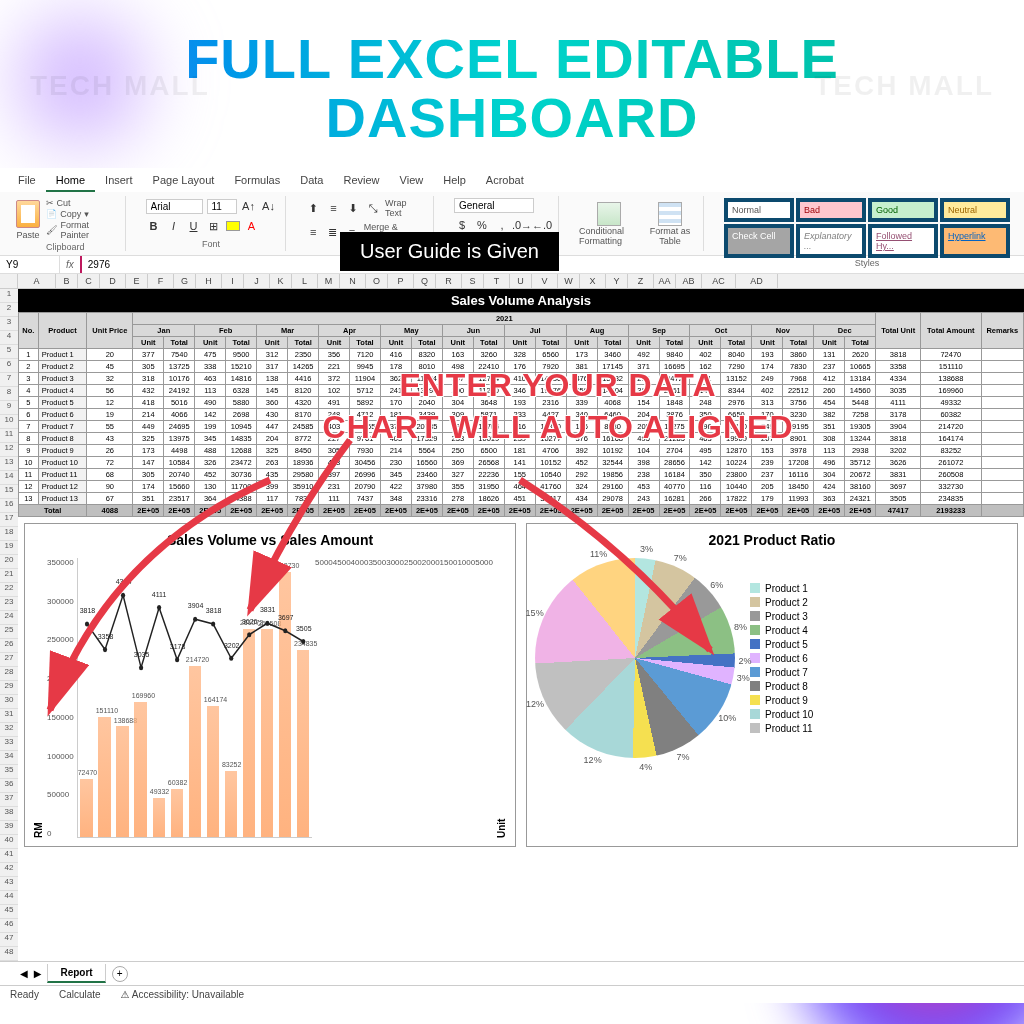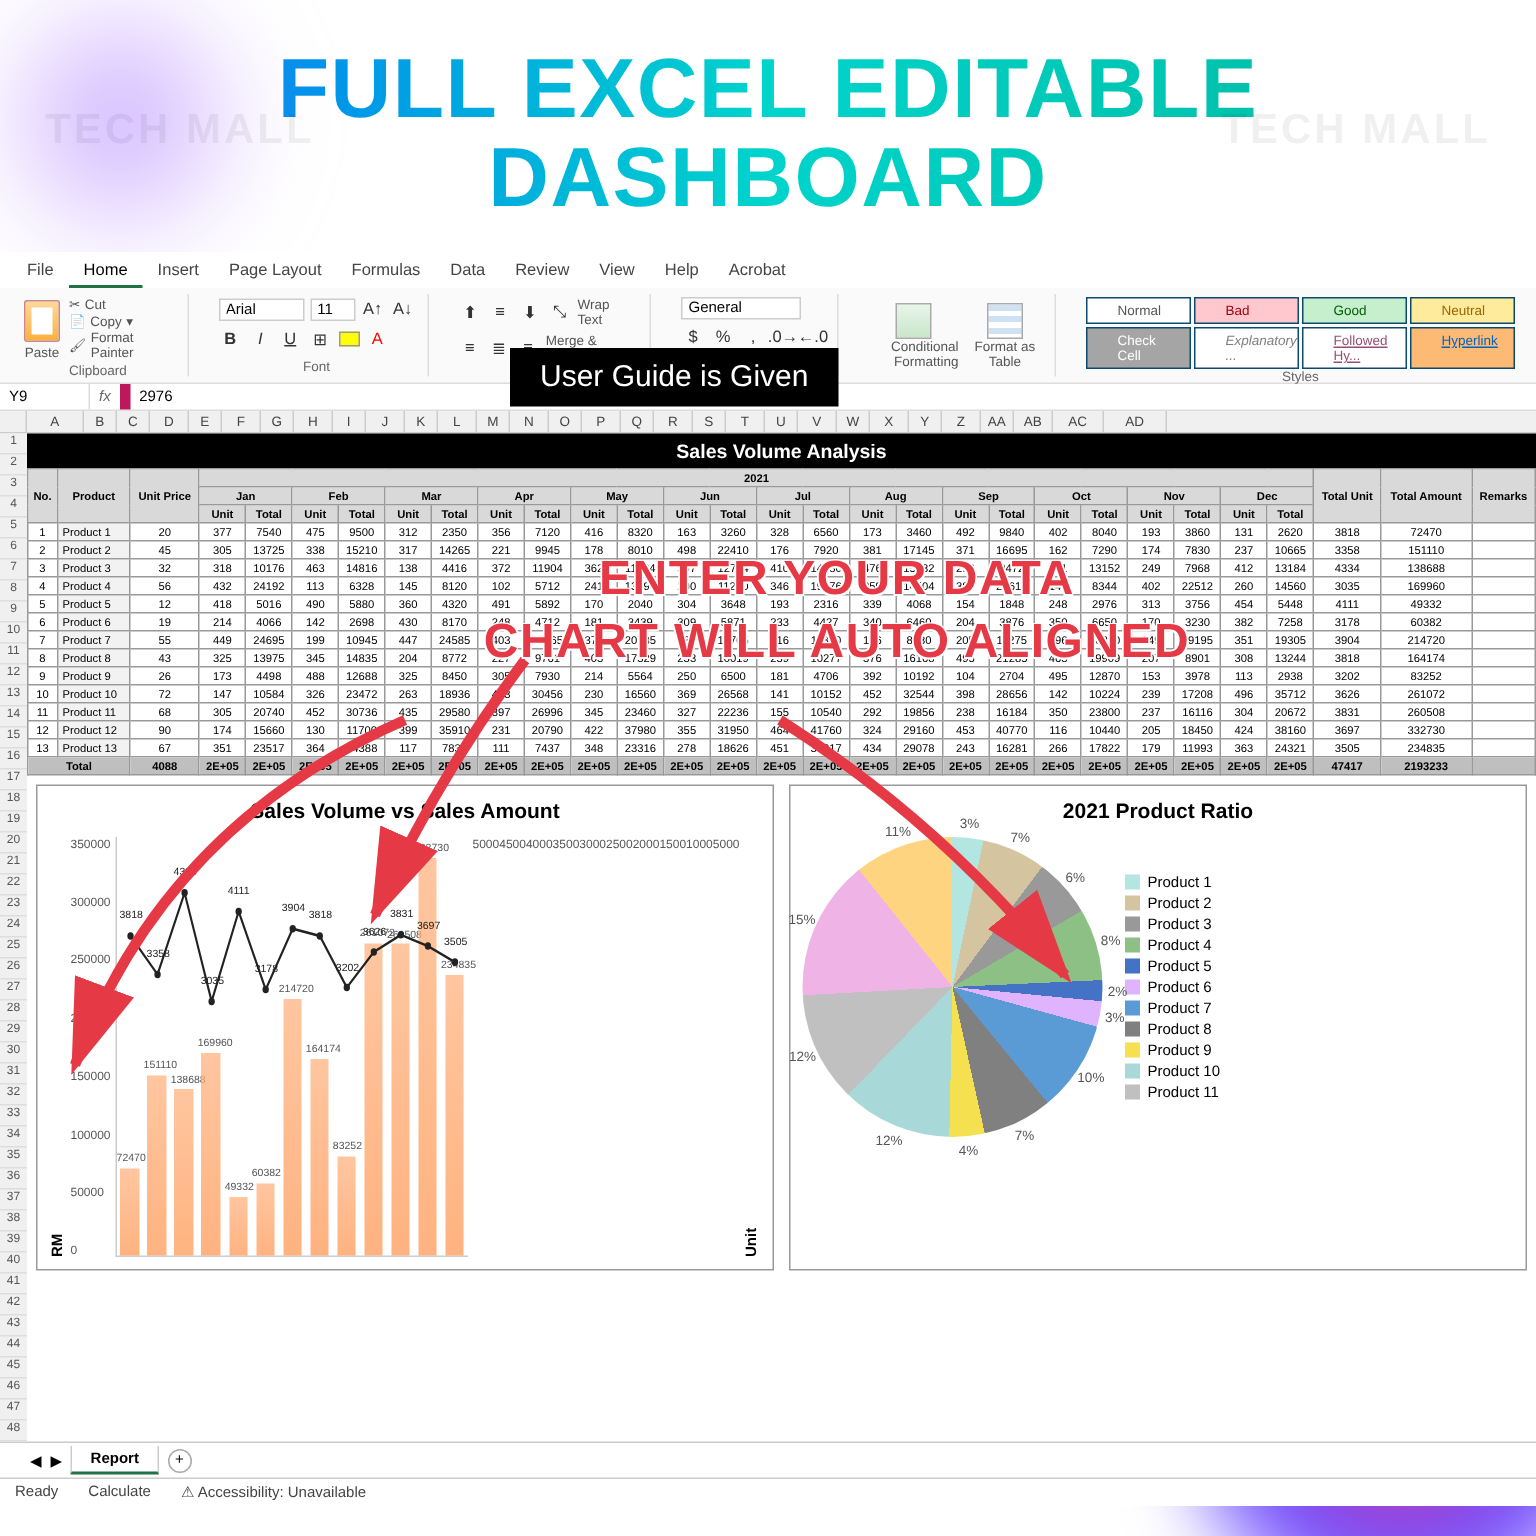--- a/index.html
+++ b/index.html
@@ -24,30 +24,30 @@
   .paste-btn { display: flex; flex-direction: column; align-items: center; gap: 2px; padding: 2px; }
   .paste-icon { width: 24px; height: 28px; background: linear-gradient(#ffd89b,#fbb040); border: 1px solid #c88; border-radius: 2px; position: relative; }
   .paste-icon::before { content: ''; position: absolute; top: 4px; left: 4px; right: 4px; bottom: 4px; background: #fff; }
   .clip-side { display: flex; flex-direction: column; gap: 1px; font-size: 9px; }
   .clip-side span { display: flex; align-items: center; gap: 3px; }
   .font-row { display: flex; gap: 4px; align-items: center; margin-bottom: 4px; }
   .font-select { border: 1px solid #ccc; padding: 1px 4px; font-size: 10px; width: 57px; }
   .font-size-sel { border: 1px solid #ccc; padding: 1px 4px; font-size: 10px; width: 30px; }
   .ico-btn { width: 16px; height: 16px; display: inline-flex; align-items: center; justify-content: center; font-size: 11px; cursor: pointer; color: #333; }
   .style-gallery { display: grid; grid-template-columns: repeat(4, 70px); gap: 2px; font-size: 9px; }
-  .style-cell { border: 1px solid #0c4a6e; padding: 3px 20px; text-align: left; }
+  .style-cell { border: 4px solid #0c4a6e; padding: 3px 4px; text-align: left; }
   .sc-normal { background: #fff; } .sc-bad { background: #ffc7ce; color: #9c0006; }
   .sc-good { background: #c6efce; color: #006100; } .sc-neutral { background: #ffeb9c; color: #9c6500; }
   .sc-check { background: #a5a5a5; color: #fff; } .sc-explan { background: #fff; color: #7f7f7f; font-style: italic; }
   .sc-follow { background: #fff; color: #954f72; text-decoration: underline; }
   .sc-hyper { background: #fdba74; color: #0563c1; text-decoration: underline; }
   .user-guide-overlay { position: absolute; top: 232px; left: 340px; background: #000000; color: #fff; padding: 8px 20px; font-size: 20px; font-weight: 500; z-index: 10; }
   .formula-bar { display: flex; border-bottom: 1px solid #ddd; font-size: 10px; }
   .name-box { width: 60px; border-right: 1px solid #ddd; padding: 3px 6px; }
-  .fx-label { padding: 3px 6px; color: #666; font-style: italic; border-right: 7px solid #be185d; }
+  .fx-label { padding: 3px 6px; color: #666; font-style: italic; border-right: 2px solid #be185d; }
   .formula-input { padding: 3px 6px; flex: 1; }
   .col-headers { display: flex; background: #f0f0f0; border-bottom: 1px solid #ccc; font-size: 9px; }
   .row-header-spacer { width: 18px; border-right: 1px solid #ccc; }
   .col-h { border-right: 1px solid #ccc; text-align: center; padding: 2px 0; color: #444; }
   .sheet-body { font-size: 8px; position: relative; }
   .title-row { background: #000; color: #fff; font-weight: bold; text-align: center; padding: 4px; font-size: 13px; }
   .data-table { border-collapse: collapse; width: 100%; font-size: 7.5px; }
   .data-table th, .data-table td { border: 1px solid #999; padding: 1px 2px; text-align: center; white-space: nowrap; overflow: hidden; }
   .data-table th { background: #d9d9d9; font-weight: bold; }
   .data-table td.lbl { background: #f2f2f2; text-align: left; padding-left: 3px; }
@@ -170,21 +170,21 @@
         <span class="ico-btn">$</span>
         <span class="ico-btn">%</span>
         <span class="ico-btn">,</span>
         <span class="ico-btn">.0→</span>
         <span class="ico-btn">←.0</span>
       </div>
       <div class="ribbon-group-label">Number</div>
     </div>
 
     <div class="ribbon-group" style="flex-direction:row;align-items:center;gap:6px">
-      <div style="text-align:right;font-size:9px">
+      <div style="text-align:left;font-size:9px">
         <div style="width:24px;height:24px;background:linear-gradient(#e8f5e9,#c8e6c9);border:1px solid #aaa;margin:0 auto"></div>
         <div style="width:60px">Conditional Formatting</div>
       </div>
       <div style="text-align:center;font-size:9px">
         <div style="width:24px;height:24px;background:repeating-linear-gradient(#cfe2f3 0 4px,#fff 4px 8px);border:1px solid #aaa;margin:0 auto"></div>
         <div style="width:50px">Format as Table</div>
       </div>
     </div>
 
     <div class="ribbon-group" style="border-right:none">

